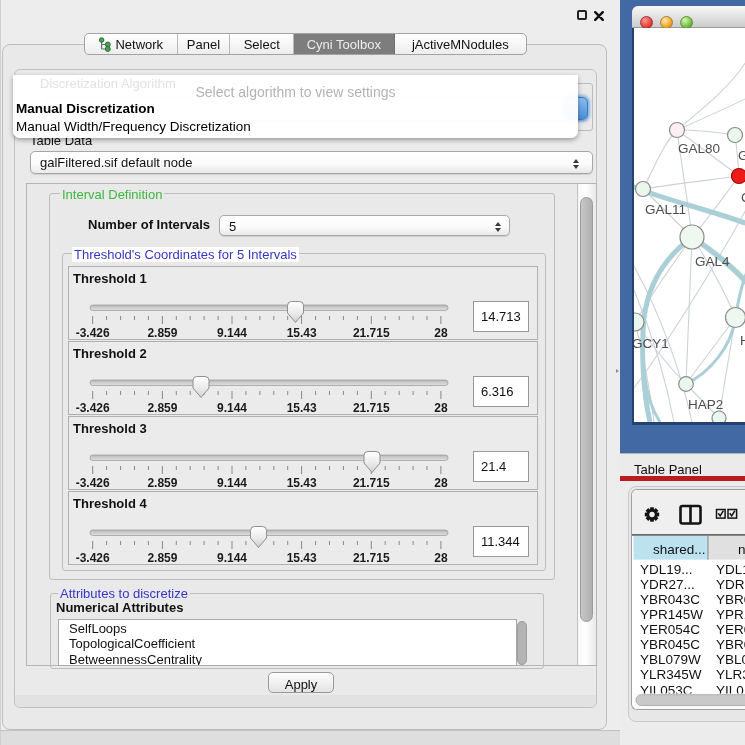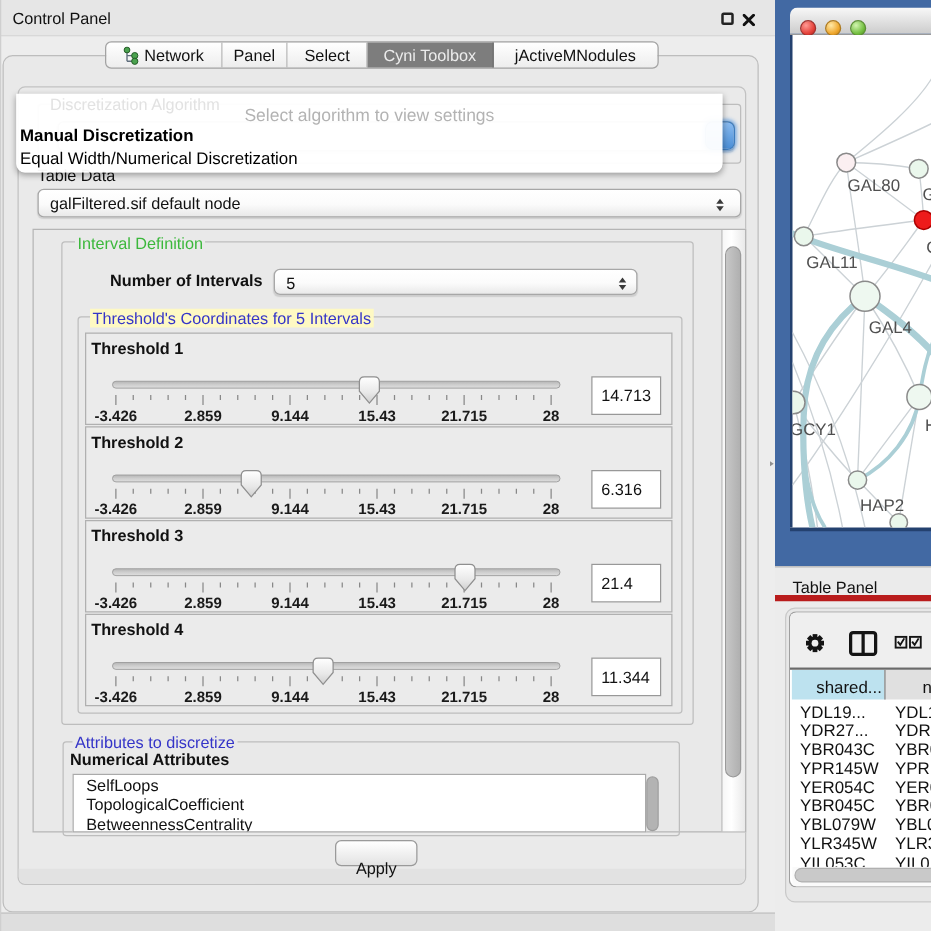--- a/index.html
+++ b/index.html
@@ -49,35 +49,35 @@
 #sp-sbthumb { left:580px; top:197px; width:13px; height:425px; background:linear-gradient(90deg,#c7c7c7,#b0b0b0); border:1px solid #9a9a9a; border-radius:7px; }
 
 
 #int-group { left:49px; top:193px; width:506px; height:387px; }
 #int-title { color:#3cb83c; left:60px; top:187px; font-size:13px; position:absolute; background:#e9e9e9; padding:0 2px; }
 #noi-label { left:88px; top:217px; font-size:13px; font-weight:bold; color:#111; }
 #noi-combo { left:219px; top:215px; width:291px; height:21px; }
 #noi-combo .arr { right:7px; top:2px; }
 
 #thr-group { left:62px; top:253px; width:484px; height:318px; }
-#thr-title { color:#3535c8; left:72px; top:247px; font-size:13px; position:absolute; background:#fef9c3; padding:0 2px; }
+#thr-title { color:#3535c8; left:72px; top:247px; font-size:13px; position:absolute; background:#ffffff; padding:0 2px; }
 
 .trow { left:68px; width:470px; height:74px; border:1px solid #b0b0b0; background:#ebebeb; }
 .trow .tl { position:absolute; left:4px; top:4px; font-size:13px; font-weight:bold; color:#111; }
 .vfield { position:absolute; left:404px; top:34px; width:56px; height:31px; background:#fff; border:1px solid #989898; font-size:13px; color:#111; padding:7px 0 0 7px; }
 
 
 #attr-group { left:50px; top:593px; width:494px; height:76px; }
 #attr-title { color:#3535c8; left:58px; top:586px; font-size:13px; position:absolute; background:#e9e9e9; padding:0 2px; }
 #num-label { left:56px; top:600px; font-size:13px; font-weight:bold; color:#111; }
 #attr-list { left:58px; top:619px; width:459px; height:47px; background:#fff; border:1px solid #aaa; font-size:13px; color:#111; overflow:hidden; }
 #attr-list div { padding:1.5px 0 0 10px; line-height:14.2px; }
 #attr-sb { left:517px; top:621px; width:10px; height:44px; background:#b3b3b3; border-radius:5px; border:1px solid #9e9e9e; }
 
-#applybtn { left:268px; top:672px; width:66px; height:21px; background:linear-gradient(#ffffff,#e3e3e3); border:1px solid #9a9a9a; border-radius:5px; font-size:13px; color:#111; text-align:center; padding-top:14px; }
+#applybtn { left:268px; top:672px; width:66px; height:21px; background:linear-gradient(#ffffff,#e3e3e3); border:1px solid #9a9a9a; border-radius:5px; font-size:13px; color:#111; text-align:center; padding-top:4px; }
 
 
 #bottabs { left:145px; top:703px; width:323px; height:25px; background:linear-gradient(#ffffff,#ededed); border:1px solid #a3a3a3; border-radius:5px; display:flex; z-index:5; }
 #bottabs .tab { height:100%; display:flex; align-items:center; justify-content:center; font-size:13px; color:#111; border-right:1px solid #b9b9b9; }
 #bottabs .tab:last-child { border-right:none; }
 #bottabs .tab.sel { background:#7d7d7d; color:#ececec; }
 
 #botstrip { left:0; top:730px; width:620px; height:15px; background:#dedede; border-top:1px solid #c2c2c2; }
 
 
@@ -94,23 +94,20 @@
 .light { position:absolute; top:10px; width:13px; height:13px; border-radius:50%; }
 #netcanvas { left:12px; top:28px; width:113px; height:394px; background:#fff; border-left:2px solid #24416f; box-shadow:0 3px 0 #24416f; }
 #tp-header { left:0; top:453px; width:125px; height:28px; background:#ebebeb; border-top:1px solid #b5b5b5; border-bottom:5px solid #b91c1c; }
 #tp-header .t { position:absolute; left:14px; top:8px; font-size:13px; color:#111; }
 #tp-outer { left:8px; top:486px; width:130px; height:236px; background:#e7e7e7; border:1px solid #c9c9c9; border-radius:8px; }
 #tp-white { left:11px; top:489px; width:114px; height:221px; background:#fff; border:1px solid #9f9f9f; border-radius:6px 0 0 6px; border-right:none; overflow:hidden; }
 </style>
 </head>
 <body>
 <div id="leftwin" class="abs">
-  <div id="titlebar" class="abs">
-      <span class="t">Control Panel</span>
-    </div>
   <div id="ic-float" class="abs"></div>
   <svg id="ic-close" class="abs" width="10" height="10" viewBox="0 0 10 10">
       <path d="M1.2,1.2 L8.8,8.8 M8.8,1.2 L1.2,8.8" stroke="#111" stroke-width="2.4" stroke-linecap="round"></path>
     </svg>
 
   <div id="outerpanel" class="abs"></div>
   <div id="toptabs" class="abs">
     <div class="tab" style="width:93px"><svg width="14" height="15" viewBox="0 0 14 15" style="margin-right:3px">
           <path d="M3.6,3 L3.6,12 M3.6,7.5 L9.5,7.5 M3.6,12 L9.5,12" stroke="#5f6e7d" stroke-width="1.1" fill="none"></path>
           <circle cx="3.6" cy="3" r="2.3" fill="#4aa24e" stroke="#255c28" stroke-width=".8"></circle>
@@ -368,21 +365,21 @@
       <div>BetweennessCentrality</div>
     </div>
   <div id="attr-sb" class="abs"></div>
 
   <div id="applybtn" class="abs">Apply</div>
 
   <div id="popup" class="abs">
     <div class="ghost">Discretization Algorithm</div>
     <div class="hint">Select algorithm to view settings</div>
     <div class="it1">Manual Discretization</div>
-    <div class="it2">Equal Width/Numerical Discretization</div>
+    <div class="it2">Manual Width/Frequency Discretization</div>
   </div>
 </div>
 
 <div id="rightside" class="abs">
   <div id="bluezone" class="abs"></div>
   <div id="nettitle" class="abs">
     <span class="light" style="left:8px; background:radial-gradient(circle at 35% 30%,#ff9a94,#e5443c 60%,#b01d17); border:1px solid #9f3330;"></span>
     <span class="light" style="left:28px; background:radial-gradient(circle at 35% 30%,#ffe9a8,#f0a930 60%,#c07c10); border:1px solid #ad7b22;"></span>
     <span class="light" style="left:48px; background:radial-gradient(circle at 35% 30%,#d2f5b0,#76c043 60%,#4a8a1e); border:1px solid #5d8f37;"></span>
   </div>

